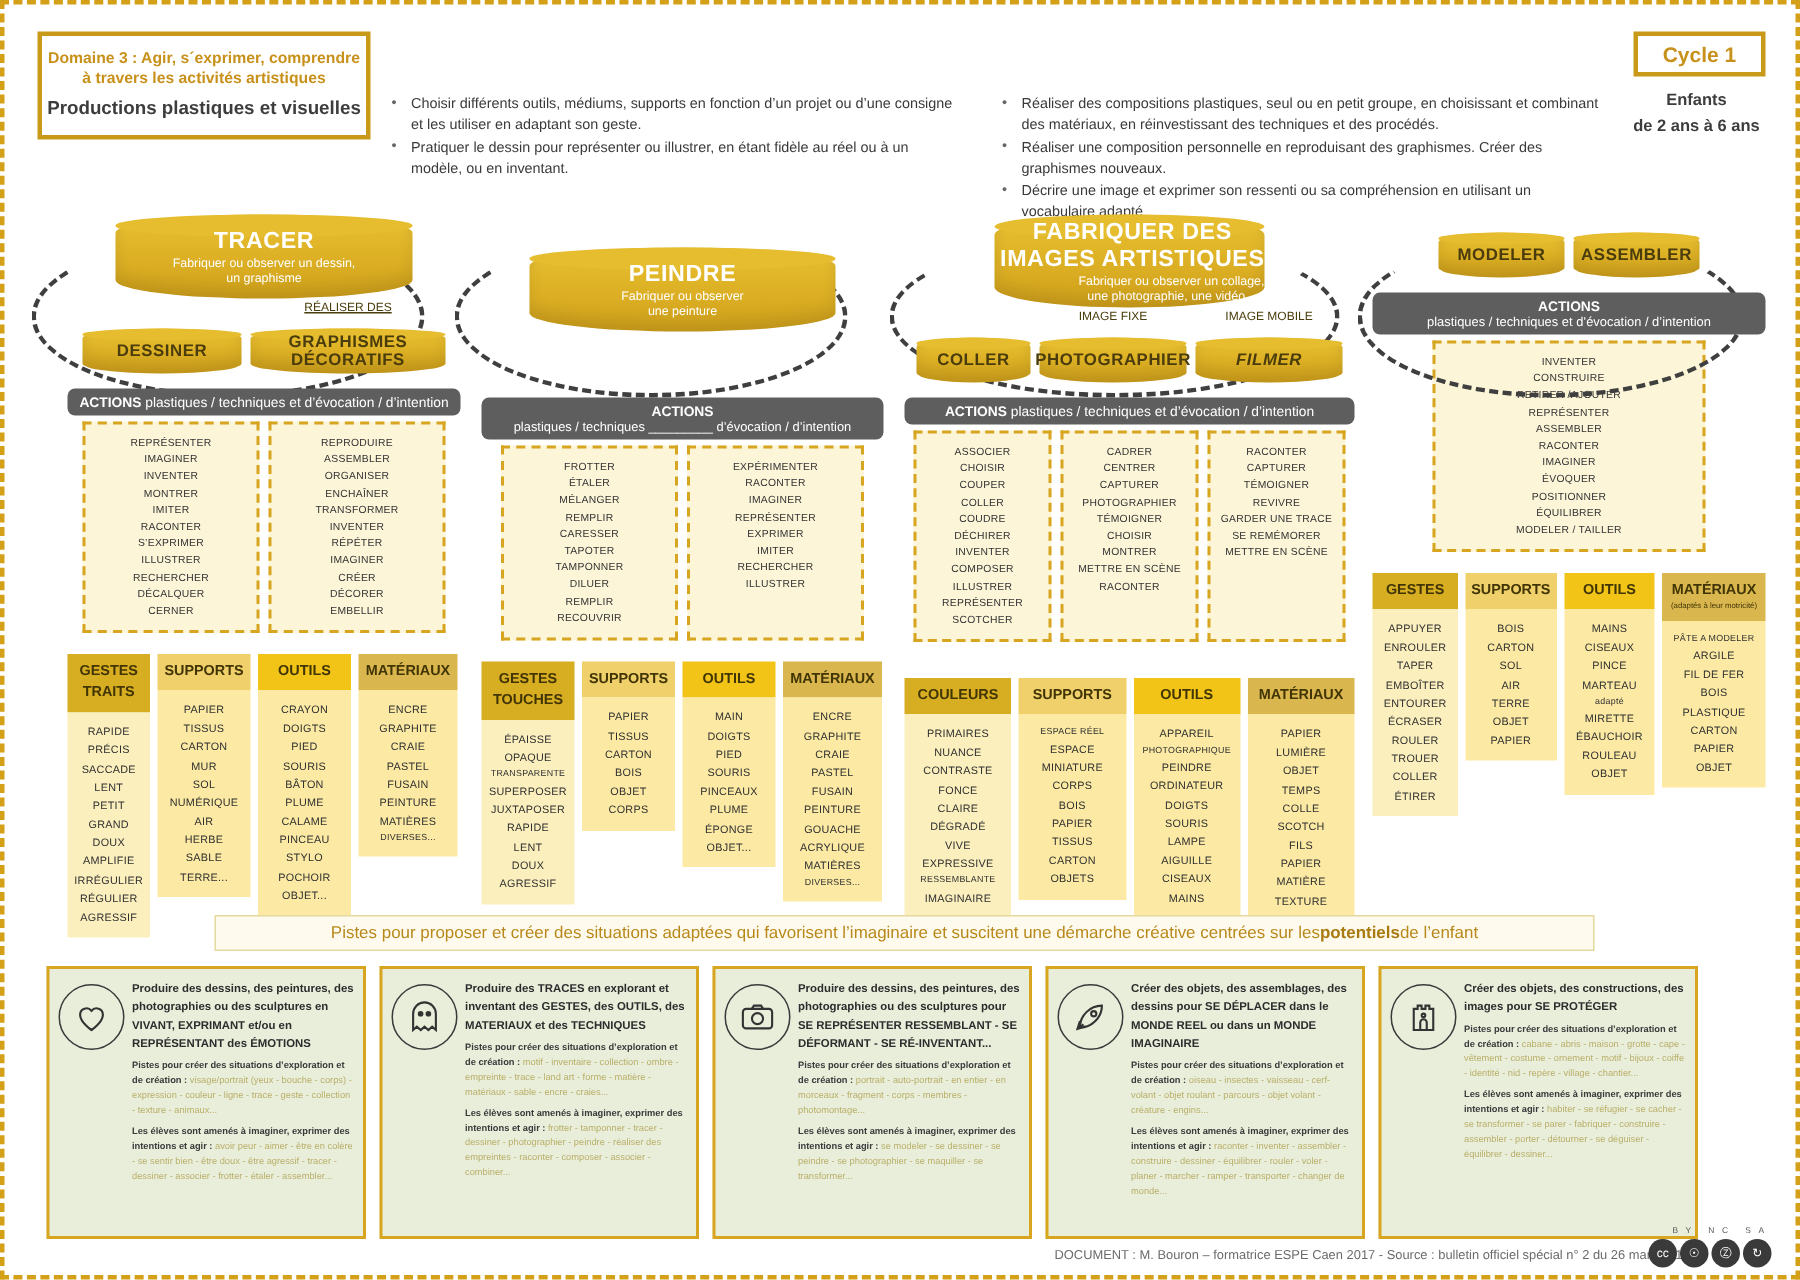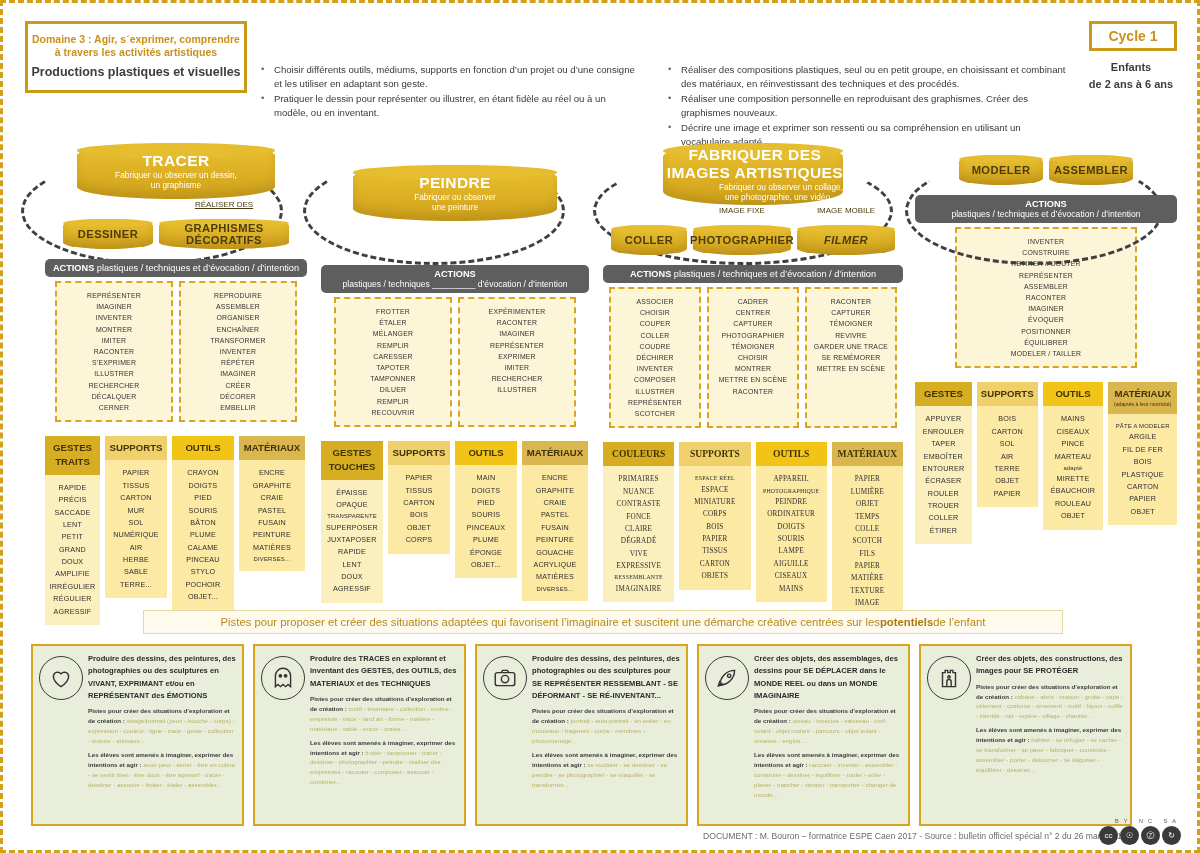--- a/index.html
+++ b/index.html
@@ -177,21 +177,21 @@
       <div class="col" style="left: 42px; width: 262px;">
         <div class="dashoval" style="left: -24px; top: 14px; width: 262px; height: 108px;"></div>
         <div style="position: relative; z-index: 2; padding: 0px 32px;">
           <div class="cyl cyl-main">
             <div class="t">TRACER</div>
             <div class="s">Fabriquer ou observer un dessin,<br>un graphisme</div>
           </div>
         </div>
         <div style="position: relative; z-index: 2; display: flex; gap: 6px; justify-content: center; align-items: flex-end; margin-top: 12px;">
           <div style="position: relative;">
-            <div class="cyl cyl-sub" style="width: 90px;">
+            <div class="cyl cyl-sub" style="width: 106px;">
               <div class="t">DESSINER</div>
             </div>
           </div>
           <div style="position: relative;">
             <div style="font-size: 8px; color: rgb(74, 60, 12); text-align: center; position: absolute; top: -11px; left: 0px; right: 0px; z-index: 4; text-decoration: underline;">RÉALISER DES</div>
             <div class="cyl cyl-sub" style="width: 130px; margin-top: 8px;">
               <div class="t">GRAPHISMES DÉCORATIFS</div>
             </div>
           </div>
         </div>
@@ -439,21 +439,21 @@
           <div class="verb-box" style="width: 92px;">
             <div>RACONTER</div>
             <div>CAPTURER</div>
             <div>TÉMOIGNER</div>
             <div>REVIVRE</div>
             <div>GARDER UNE TRACE</div>
             <div>SE REMÉMORER</div>
             <div>METTRE EN SCÈNE</div>
           </div>
         </div>
-        <div class="cats" style="margin-top: 14px; font-family: Liberation Serif, serif;">
+        <div class="cats" style="margin-top: 24px;">
           <div class="cat" style="width: 72px;">
             <div class="cat-head h-gestes">COULEURS</div>
             <div class="cat-list pale">
               <div>PRIMAIRES</div>
               <div>NUANCE</div>
               <div>CONTRASTE</div>
               <div>FONCE</div>
               <div>CLAIRE</div>
               <div>DÉGRADÉ</div>
               <div>VIVE</div>

